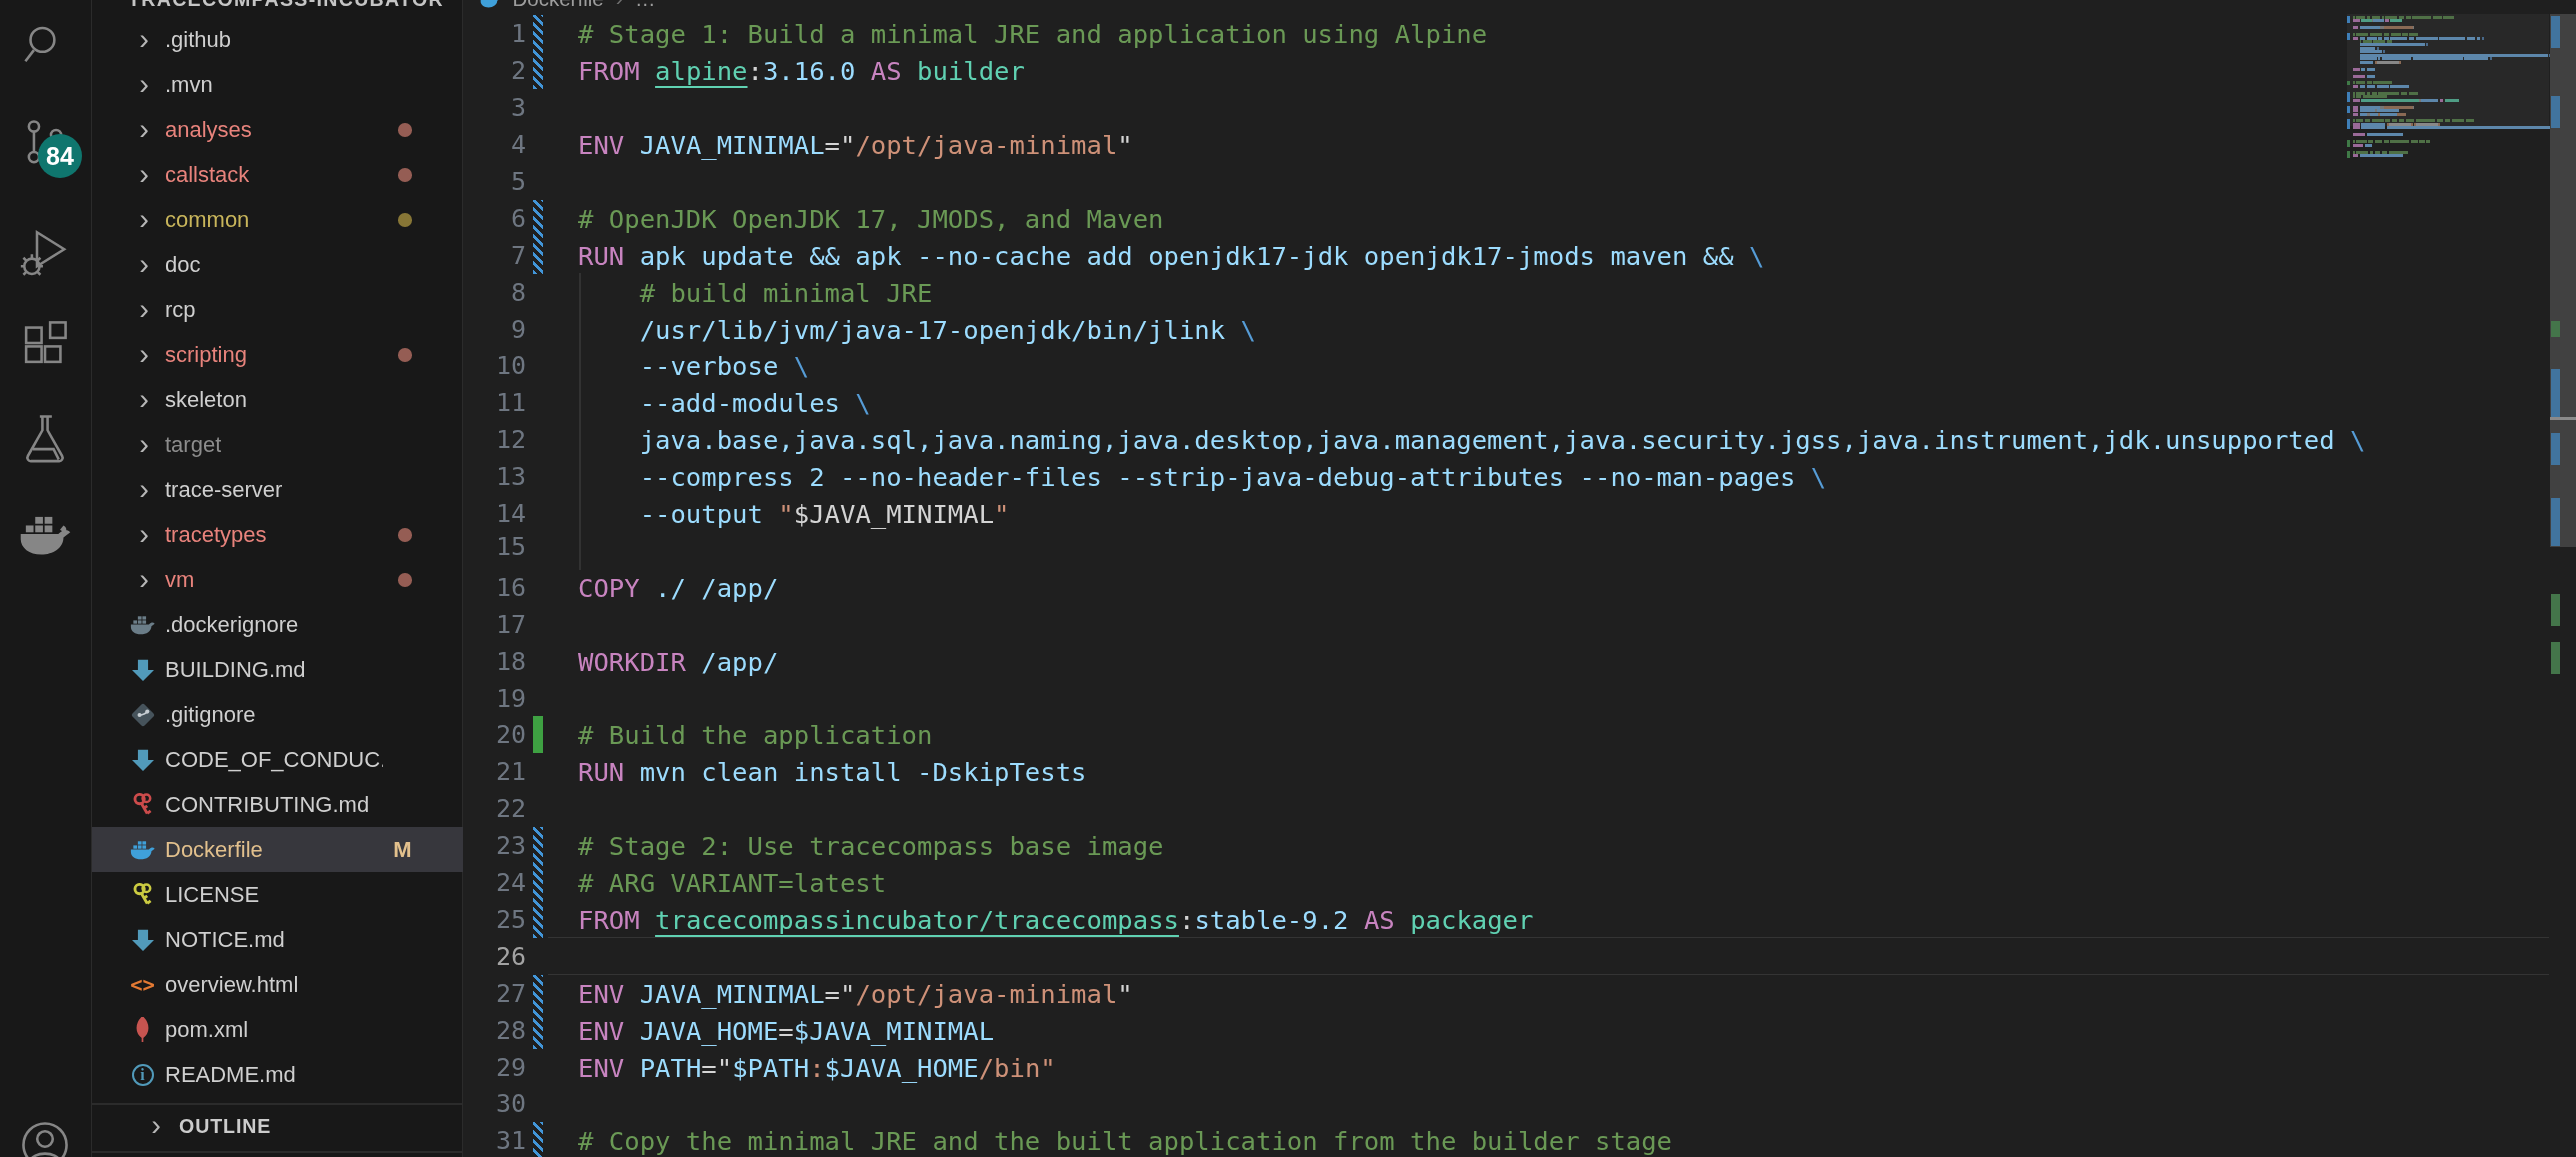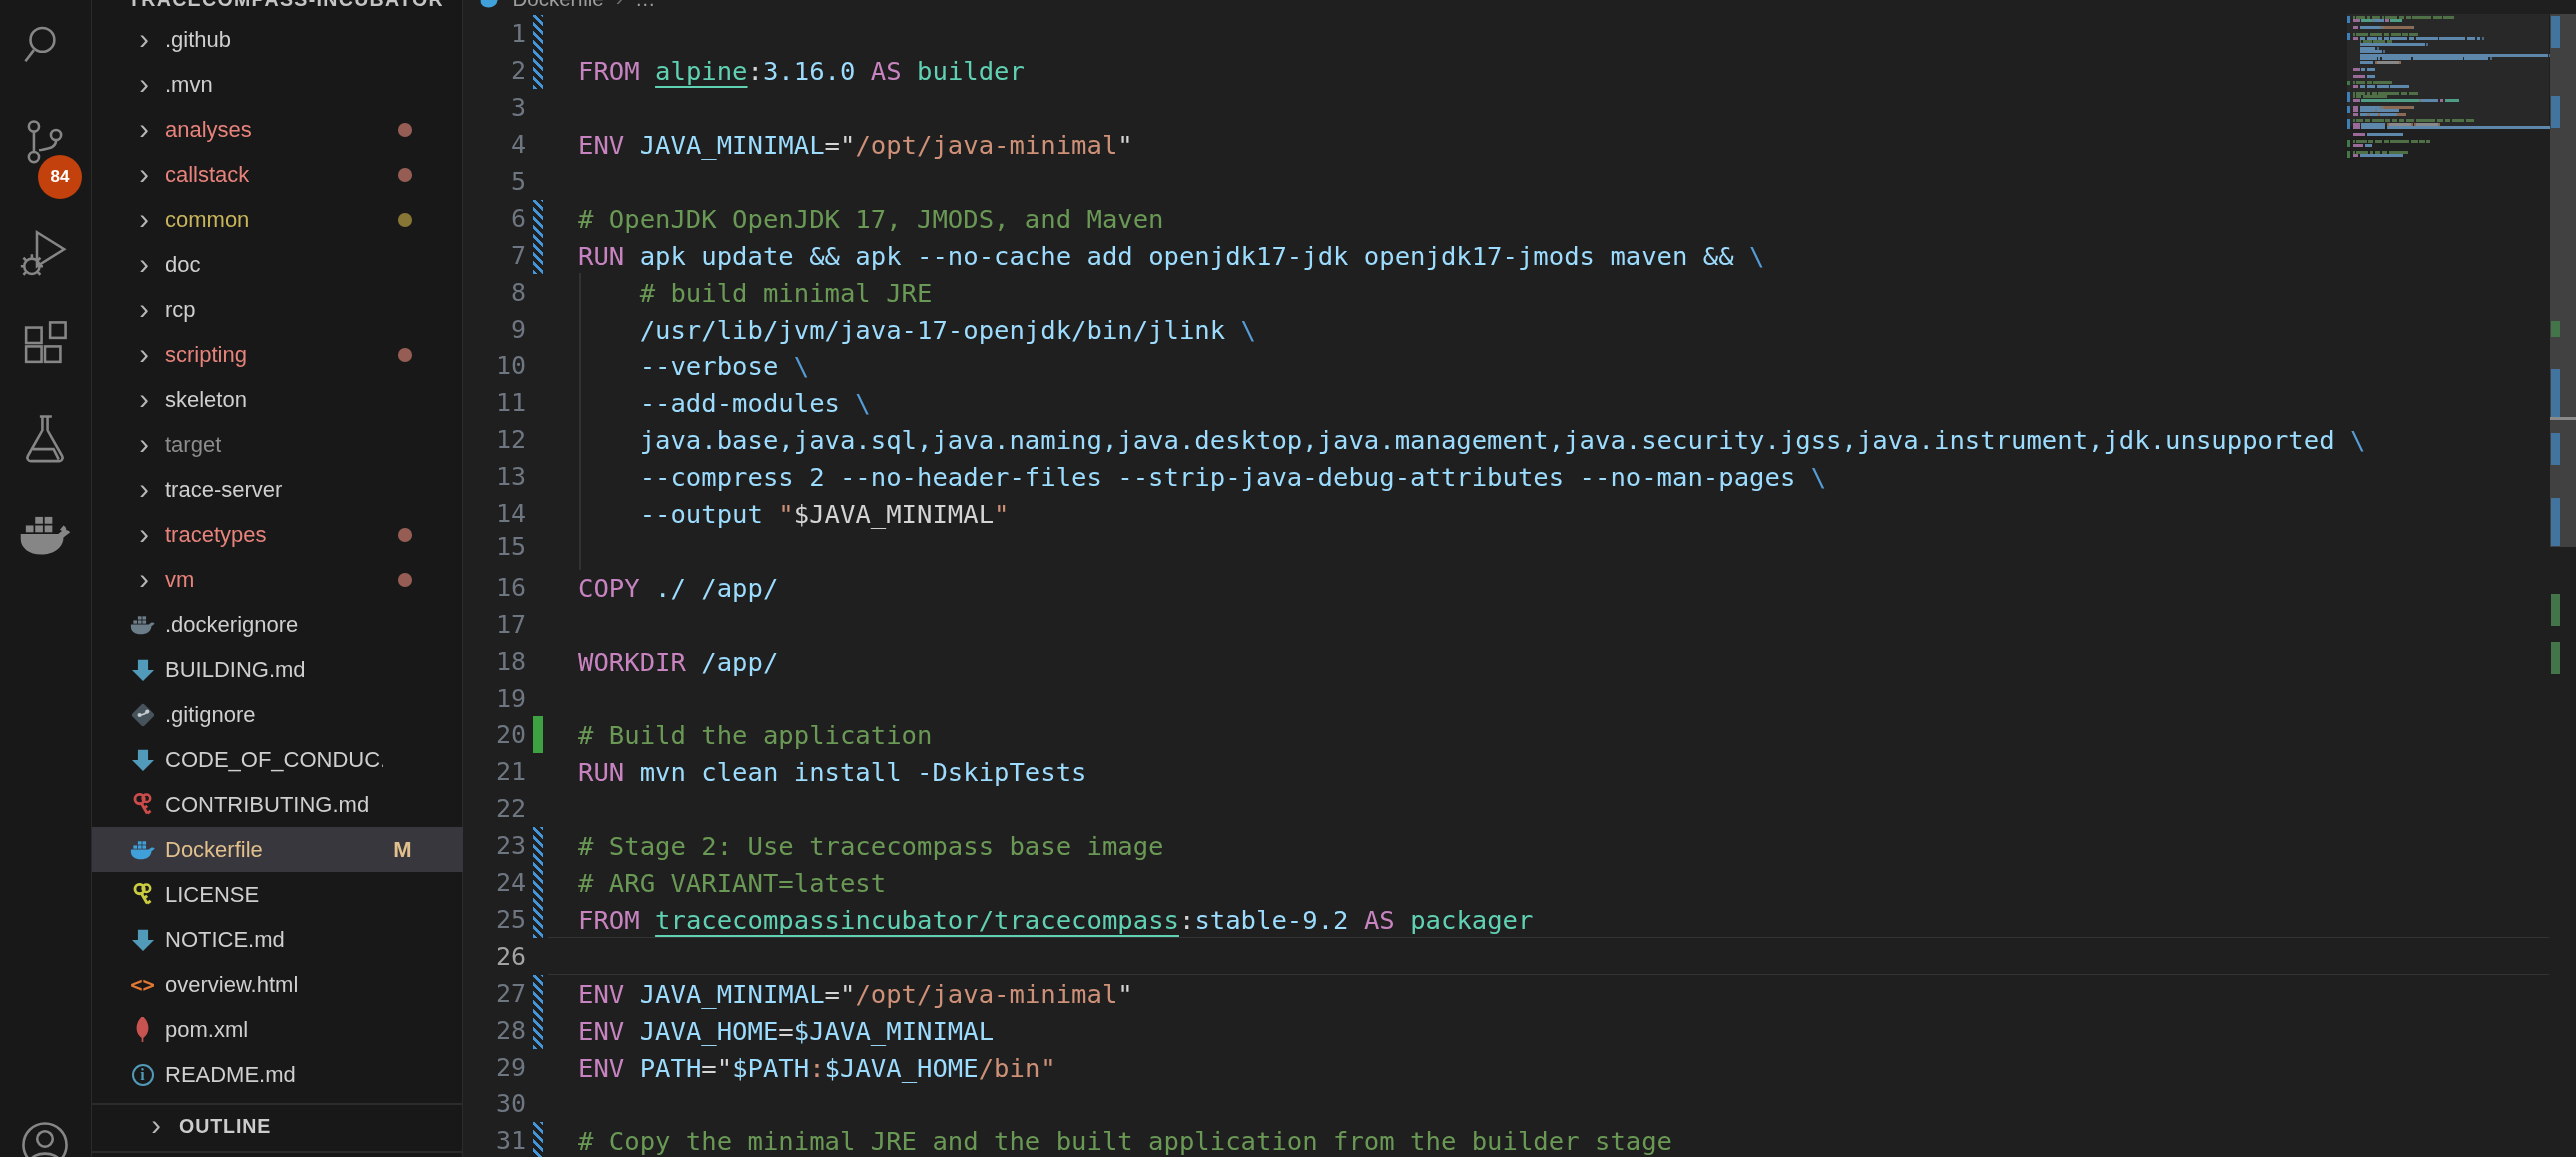--- a/index.html
+++ b/index.html
@@ -5,22 +5,22 @@
   * { margin:0; padding:0; box-sizing:border-box; }
   html,body { width:2576px; height:1157px; overflow:hidden; background:#1f1f1f;
               font-family:"Liberation Sans", sans-serif; }
   #app { position:relative; width:2576px; height:1157px; background:#1f1f1f; }
 
   
   #activity-bar { position:absolute; left:0; top:0; width:92px; height:1157px;
                   background:#181818; border-right:1.7px solid #2b2b2b; }
   .ab-icon { position:absolute; left:0; width:90px; display:flex; justify-content:center; }
   .ab-icon svg { stroke:#868686; fill:none; stroke-width:3; }
-  #scm-badge { position:absolute; left:38px; top:155px; width:44px; height:44px;
-               border-radius:22px; background:#c2410c; color:#ffffff; font-size:17px;
+  #scm-badge { position:absolute; left:38px; top:134px; width:44px; height:44px;
+               border-radius:22px; background:#0f766e; color:#ffffff; font-size:25px;
                font-weight:bold; display:flex; align-items:center; justify-content:center; }
 
   
   #sidebar { position:absolute; left:92px; top:0; width:371px; height:1157px;
              background:#181818; border-right:1.7px solid #2b2b2b; }
   #sidebar-title-clip { height:12px; overflow:hidden; }
   #sidebar-title { margin-top:-12px; padding-left:36px; font-size:19.6px; font-weight:bold;
                    letter-spacing:1.3px; color:#c5c5c5; white-space:nowrap; }
   #tree { position:absolute; left:0; top:17px; width:371px; }
   .row { position:relative; height:45px; width:371px; display:flex; align-items:center; }
@@ -339,20 +339,21 @@
     <div class="sb-divider" style="top:1151px"></div>
   </div>
 
   <div id="editor">
     <div id="code-area">
       <div id="indent-guide"></div>
       <div id="current-line-box"></div>
       <div id="lines-host">
           <div class="code-line" style="top: 15.4px;">
             <span class="ln">1</span>
+            <span class="ctext"><span class="tok-cmt"># Stage 1: Build a minimal JRE and application using Alpine</span></span>
           </div>
           <div class="code-line" style="top: 52px;">
             <span class="ln">2</span>
             <span class="ctext"><span class="tok-kw">FROM</span><span class="tok-plain"> </span><span class="tok-link">alpine</span><span class="tok-pun">:</span><span class="tok-tag">3.16.0</span><span class="tok-plain"> </span><span class="tok-kw">AS</span><span class="tok-plain"> </span><span class="tok-stage">builder</span></span>
           </div>
           <div class="code-line" style="top: 89px;">
             <span class="ln">3</span>
             <span class="ctext"></span>
           </div>
           <div class="code-line" style="top: 126px;">

